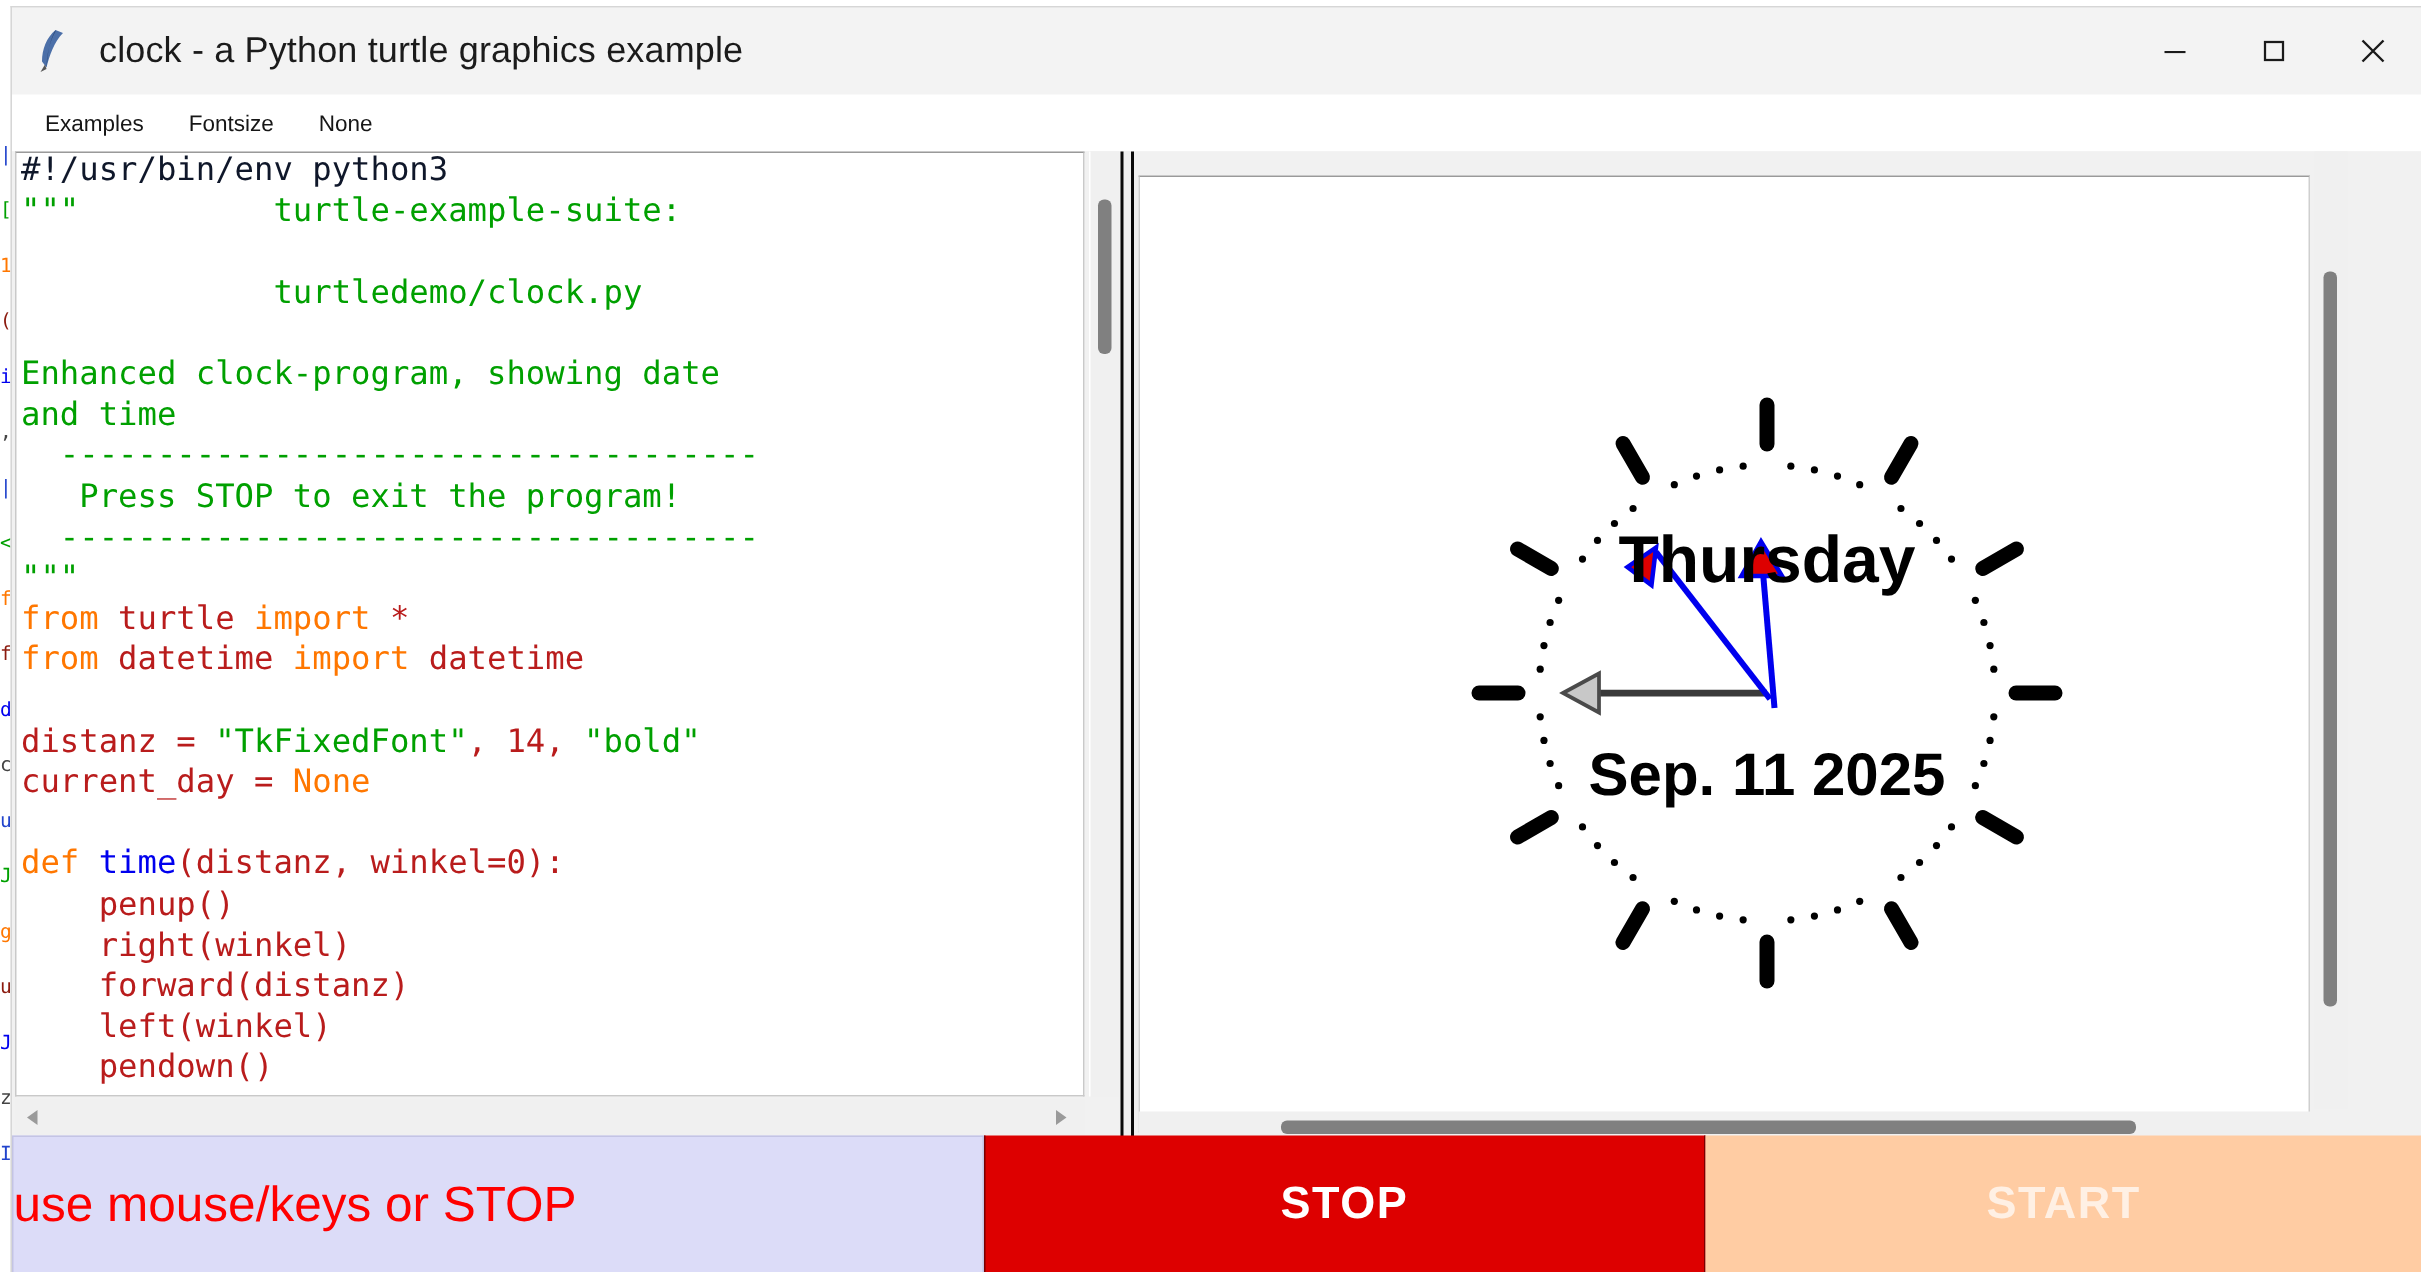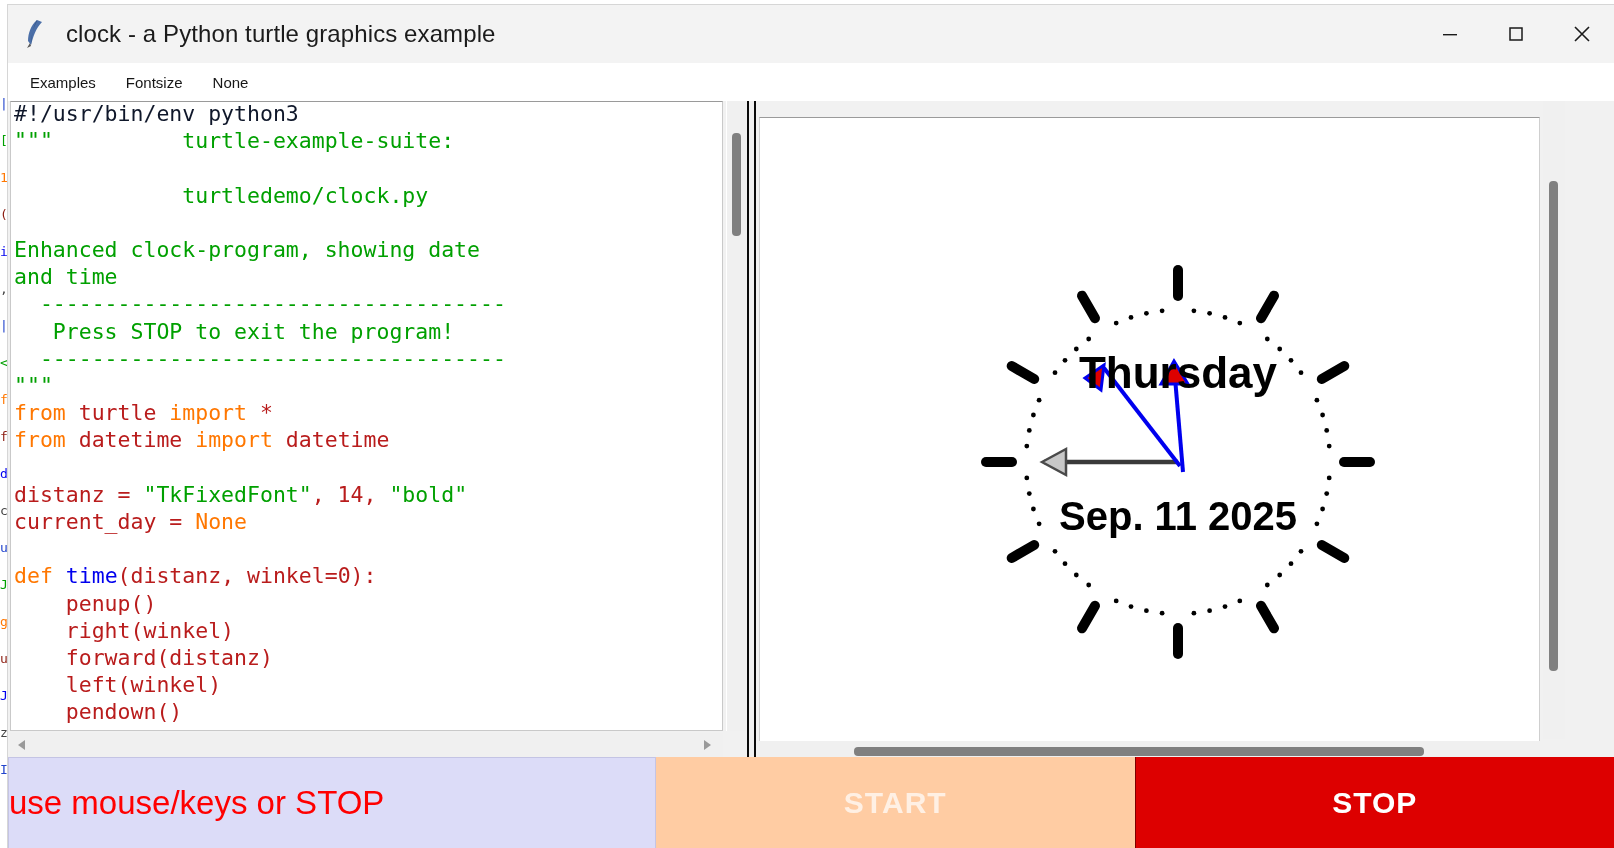--- a/index.html
+++ b/index.html
@@ -347,18 +347,18 @@
         <div class="rh-sb">
           <div class="rh-thumb"></div>
         </div>
       </div>
     </div>
 
     <div class="bottombar">
       <div class="statusbar">
         <span class="statusbar-text">use mouse/keys or STOP</span>
       </div>
+      <div class="btn btn-stop">STOP</div>
       <div class="btn btn-disabled">START</div>
-      <div class="btn btn-stop">STOP</div>
     </div>
 
   </div>
 </div>
 
 </body></html>

